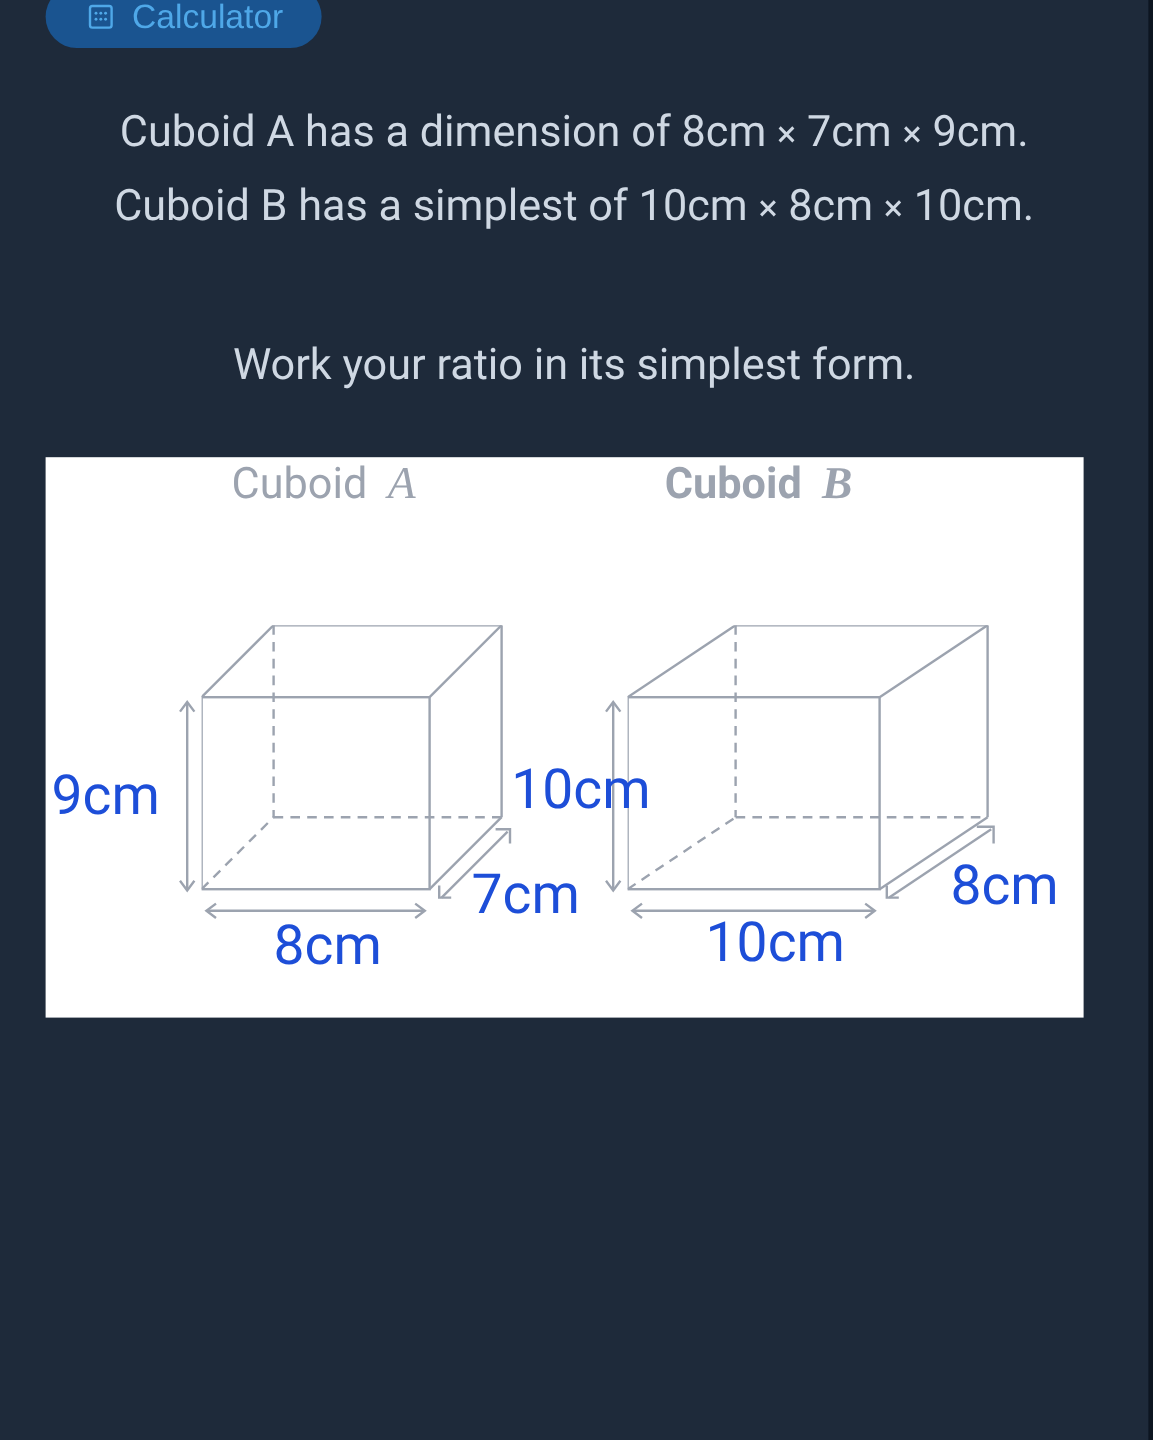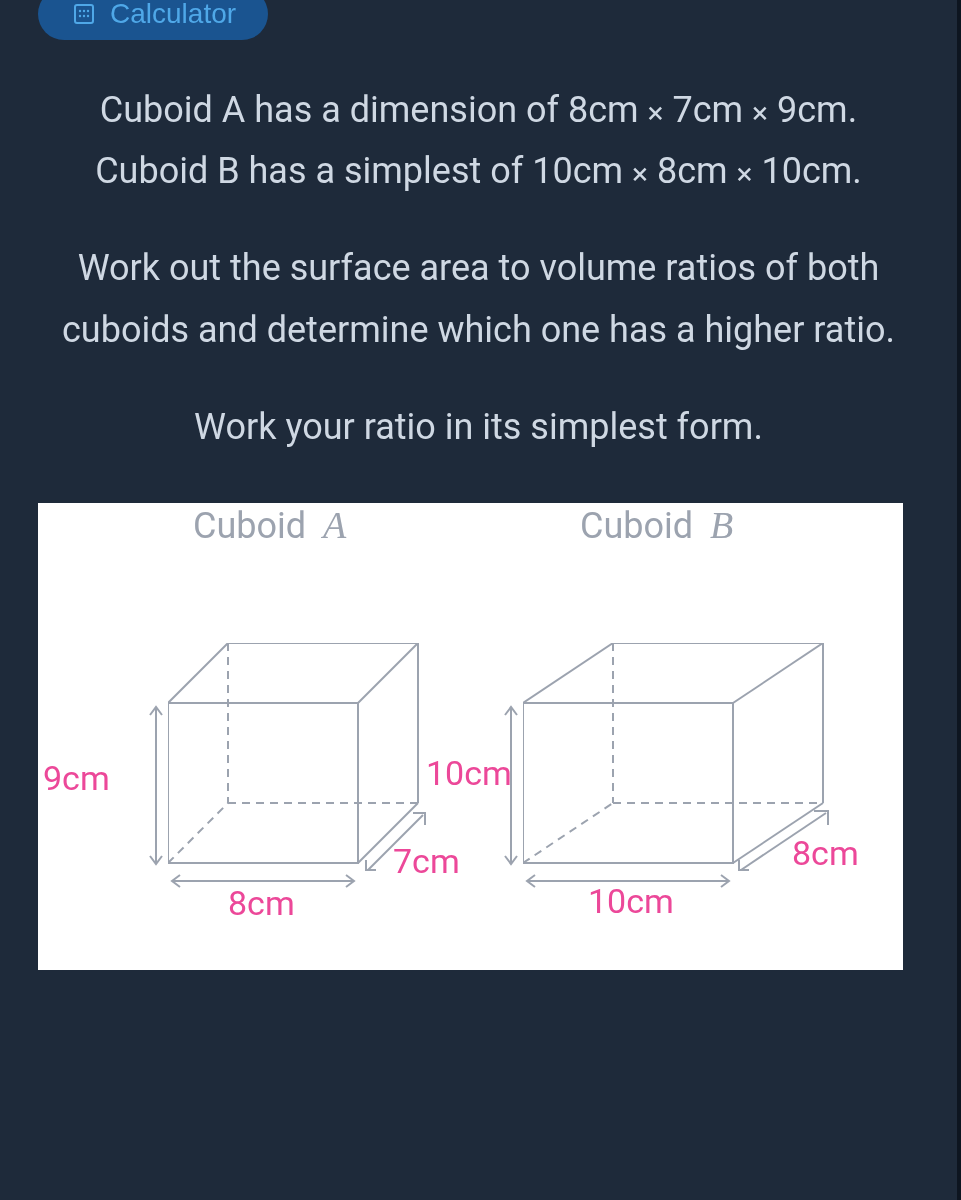--- a/index.html
+++ b/index.html
@@ -69,33 +69,34 @@
       text-align: center;
       margin-bottom: 20px;
       position: absolute;
       white-space: nowrap;
     }
     .cuboid-title-a {
       left: 155px;
       top: 0;
     }
     .cuboid-title-b {
-      left: 542px;
+      left: 516px;
       top: 0;
+      font-weight: bold;
     }
     .cuboid-title .italic {
       font-style: italic;
       font-family: 'Times New Roman', serif;
       font-size: 38px;
       margin-left: 8px;
     }
     .dim-label {
       position: absolute;
-      color: #ec4899;
-      font-size: 34px;
+      color: #1d4ed8;
+      font-size: 46px;
       font-weight: 400;
     }
     .svg-cuboid {
       position: absolute;
     }
   </style>
 </head>
 <body>
 
 
@@ -116,21 +117,20 @@
 </button>
 
 <div class="question-text">
   <p class="question-p">
     <span>Cuboid A has a dimension of 8cm </span><span class="times">×</span><span> 7cm  </span><span class="times">×</span><span>  9cm.</span>
   </p>
   <p class="question-p">
     <span>Cuboid B has a simplest of 10cm </span><span class="times">×</span><span> 8cm  </span><span class="times">×</span><span>  10cm.</span>
   </p>
   <div class="question-spacer"></div>
-  <p class="question-p">Work out the surface area to volume ratios of both cuboids and determine which one has a higher ratio.</p>
   <div class="question-spacer"></div>
   <p class="question-p">Work your ratio in its simplest form.</p>
 </div>
 
 <div class="diagram-container">
   <div class="cuboid-title cuboid-title-a">
     <span>Cuboid</span>
     <span class="italic">A</span>
   </div>
   <div class="cuboid-title cuboid-title-b">

